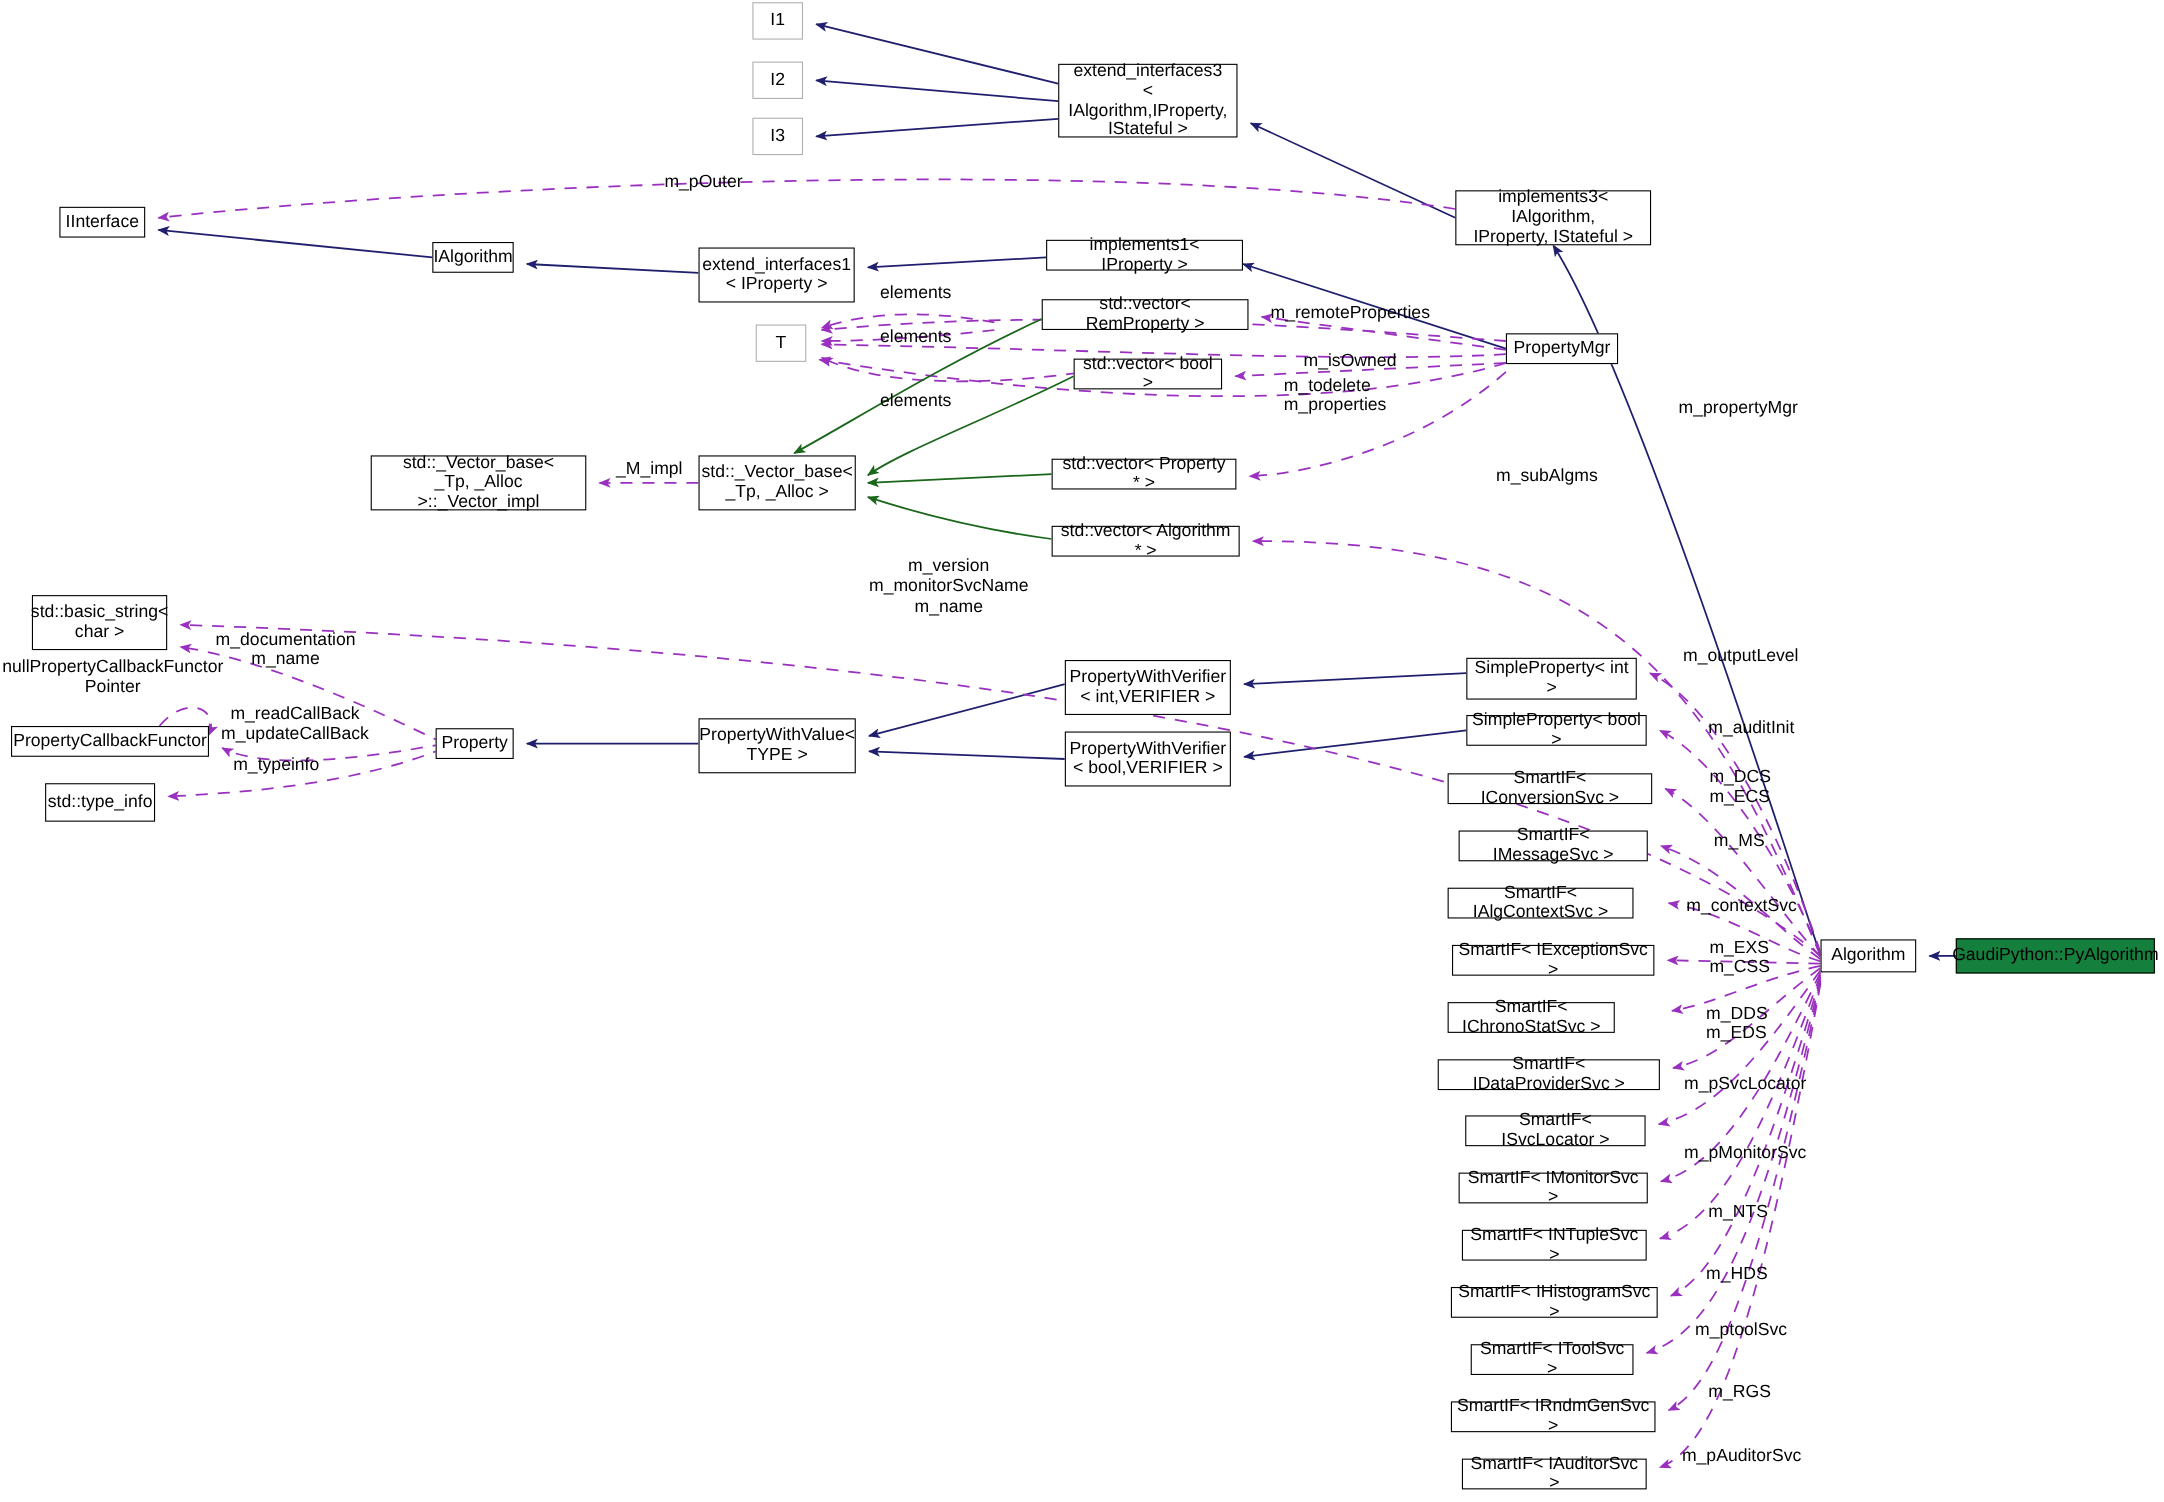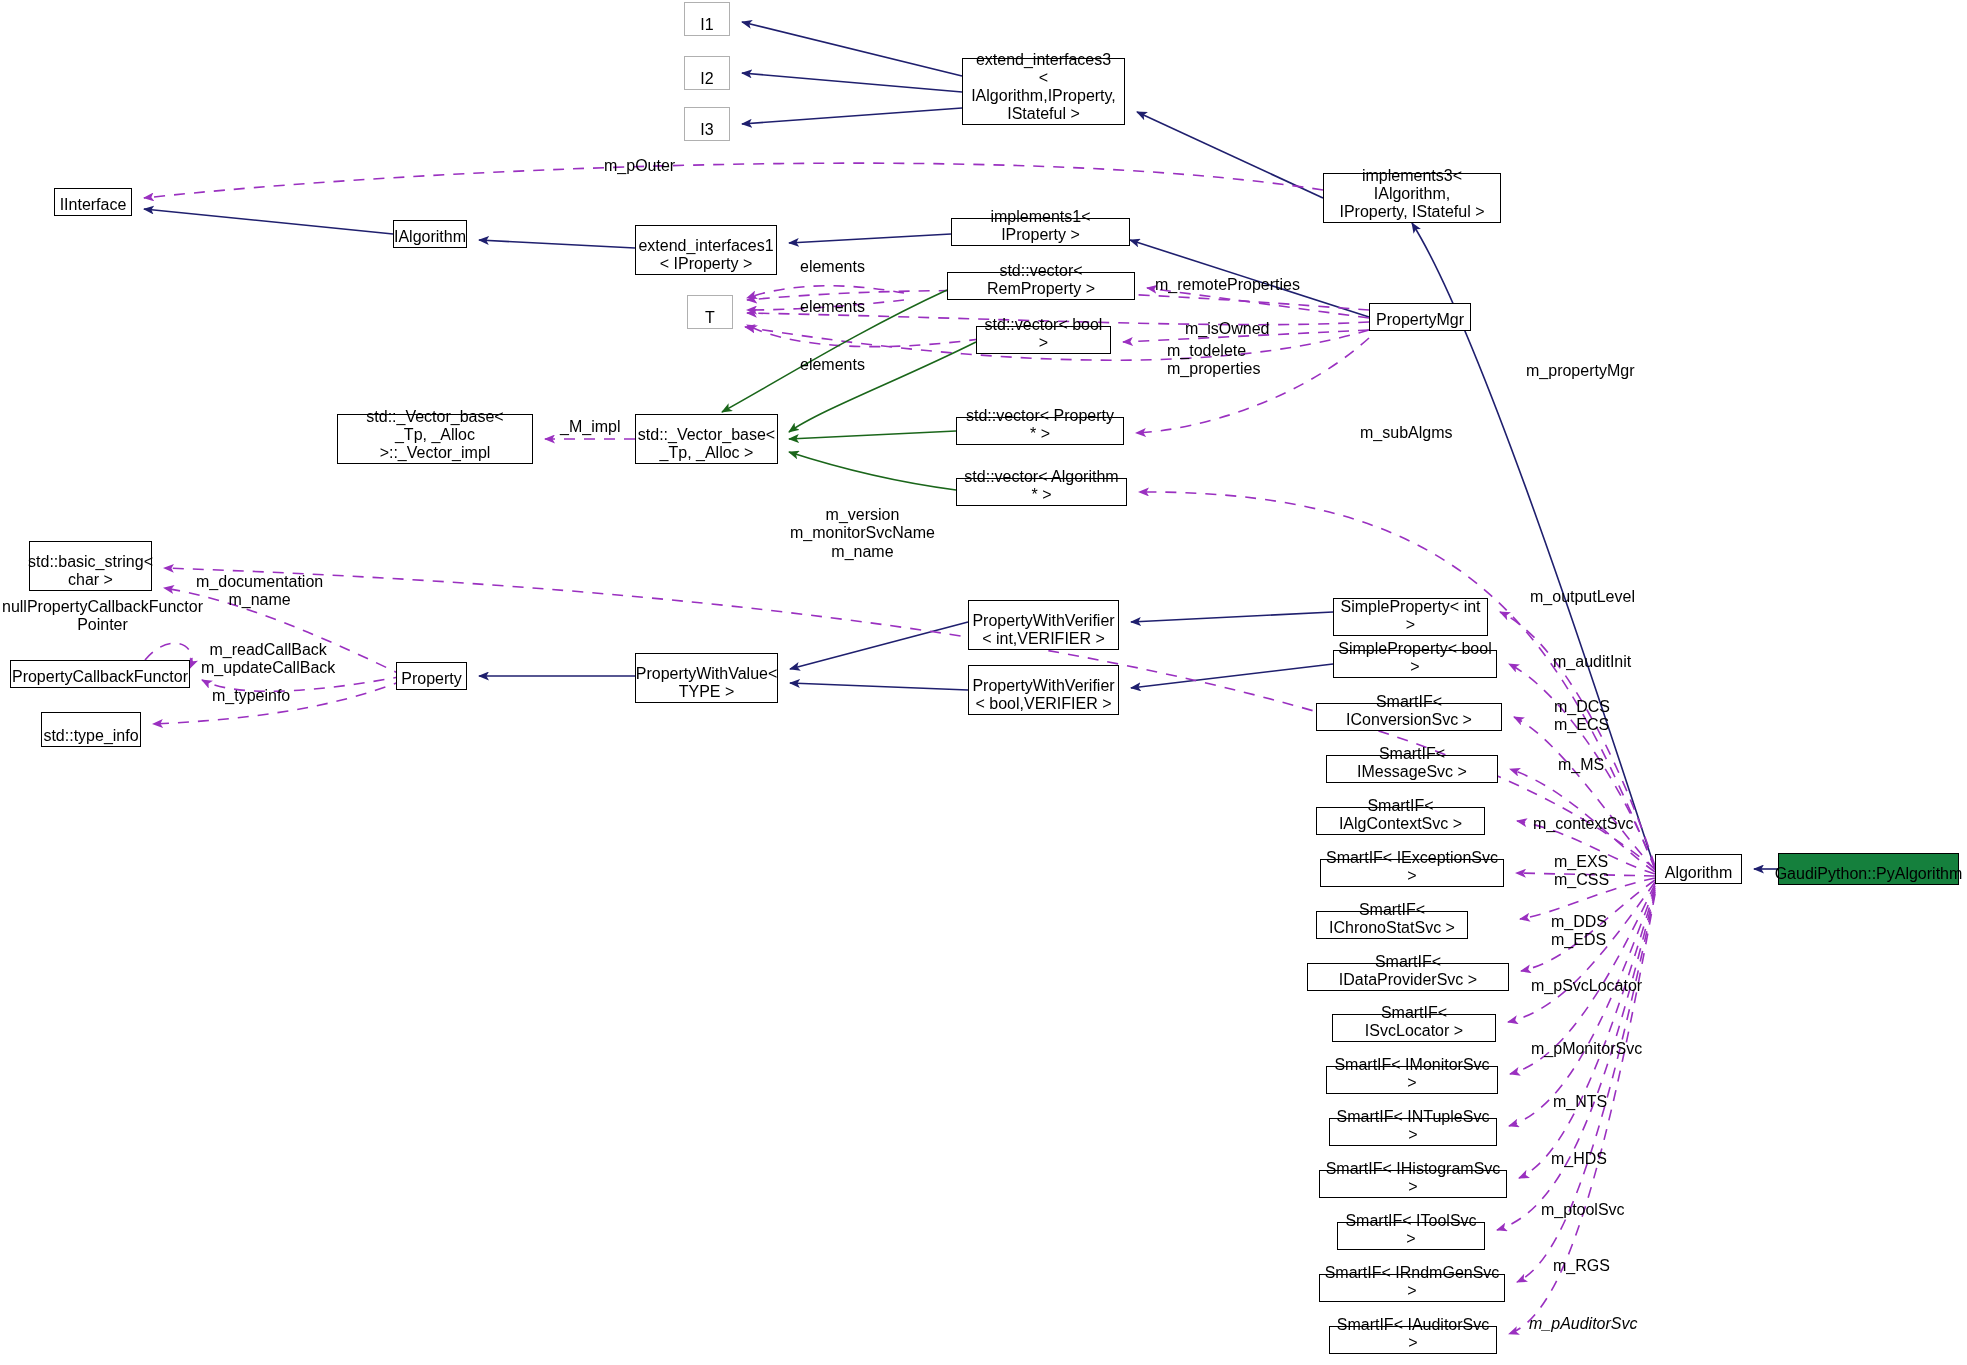--- a/index.html
+++ b/index.html
@@ -6,21 +6,21 @@
   body{font-family:"Liberation Sans","DejaVu Sans",sans-serif;}
   #canvas{position:relative;width:1967px;height:1365px;background:#ffffff;overflow:hidden;}
   #edges{position:absolute;left:0;top:0;width:1967px;height:1365px;}
   .node{
     position:absolute;
     box-sizing:border-box;
     border:1px solid #000000;
     background:#ffffff;
     color:#000000;
     display:flex;
-    align-items:flex-end;
+    align-items:center;
     justify-content:center;
     text-align:center;
     font-size:16px;
     line-height:1.12;
     white-space:pre-line;
     padding:1px 4px;
     letter-spacing:0px;
   }
   .node.grey{border-color:#b0b0b0;}
   .node.highlight{background:#15803d;border-color:#000000;}
@@ -200,16 +200,16 @@
       <div class="edge-label" style="left: 1554px; top: 853px; text-align: left;">m_EXS
 m_CSS</div>
       <div class="edge-label" style="left: 1551px; top: 913px; text-align: left;">m_DDS
 m_EDS</div>
       <div class="edge-label" style="left: 1531px; top: 977px; text-align: left;">m_pSvcLocator</div>
       <div class="edge-label" style="left: 1531px; top: 1040px; text-align: left;">m_pMonitorSvc</div>
       <div class="edge-label" style="left: 1553px; top: 1093px; text-align: left;">m_NTS</div>
       <div class="edge-label" style="left: 1551px; top: 1150px; text-align: left;">m_HDS</div>
       <div class="edge-label" style="left: 1541px; top: 1201px; text-align: left;">m_ptoolSvc</div>
       <div class="edge-label" style="left: 1553px; top: 1257px; text-align: left;">m_RGS</div>
-      <div class="edge-label" style="left: 1529px; top: 1315px; text-align: left; font-style: italic;">m_pAuditorSvc</div>
+      <div class="edge-label" style="left: 1529px; top: 1315px; text-align: left;">m_pAuditorSvc</div>
     </div>
 
 </div>
 
 </body></html>

